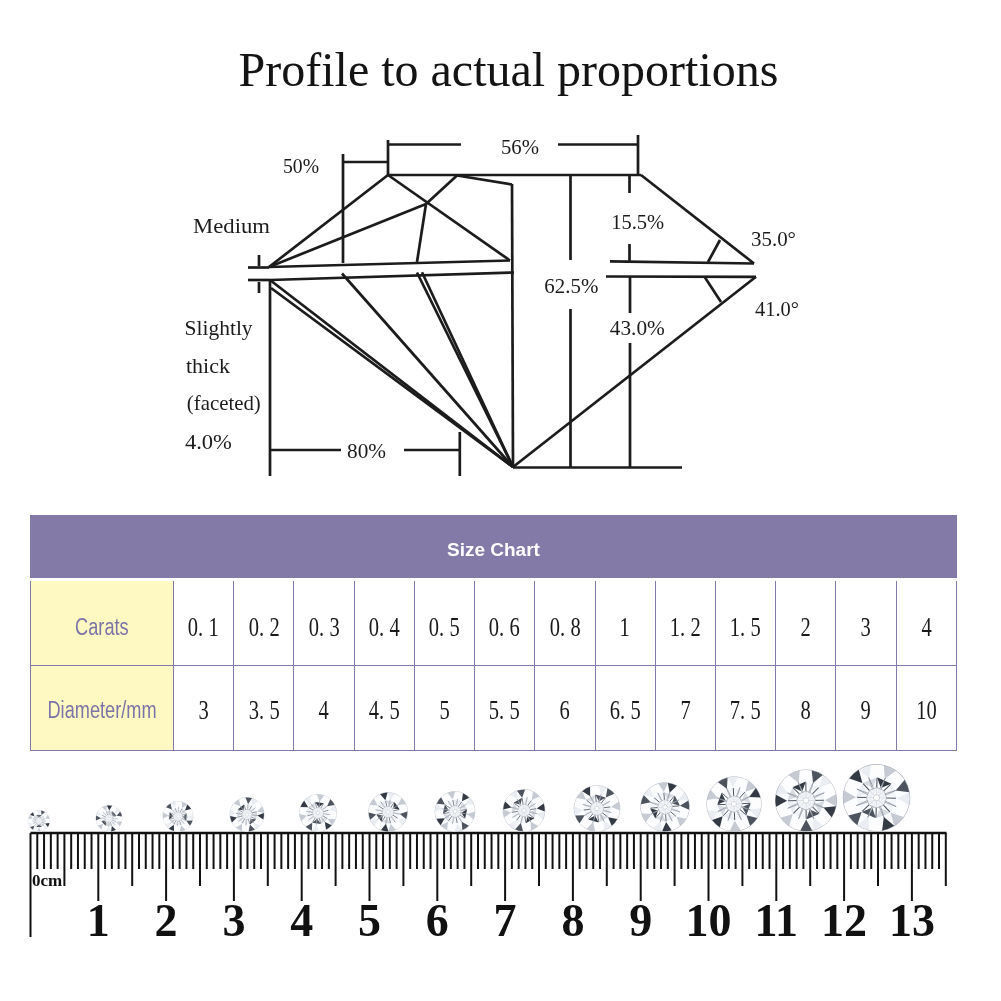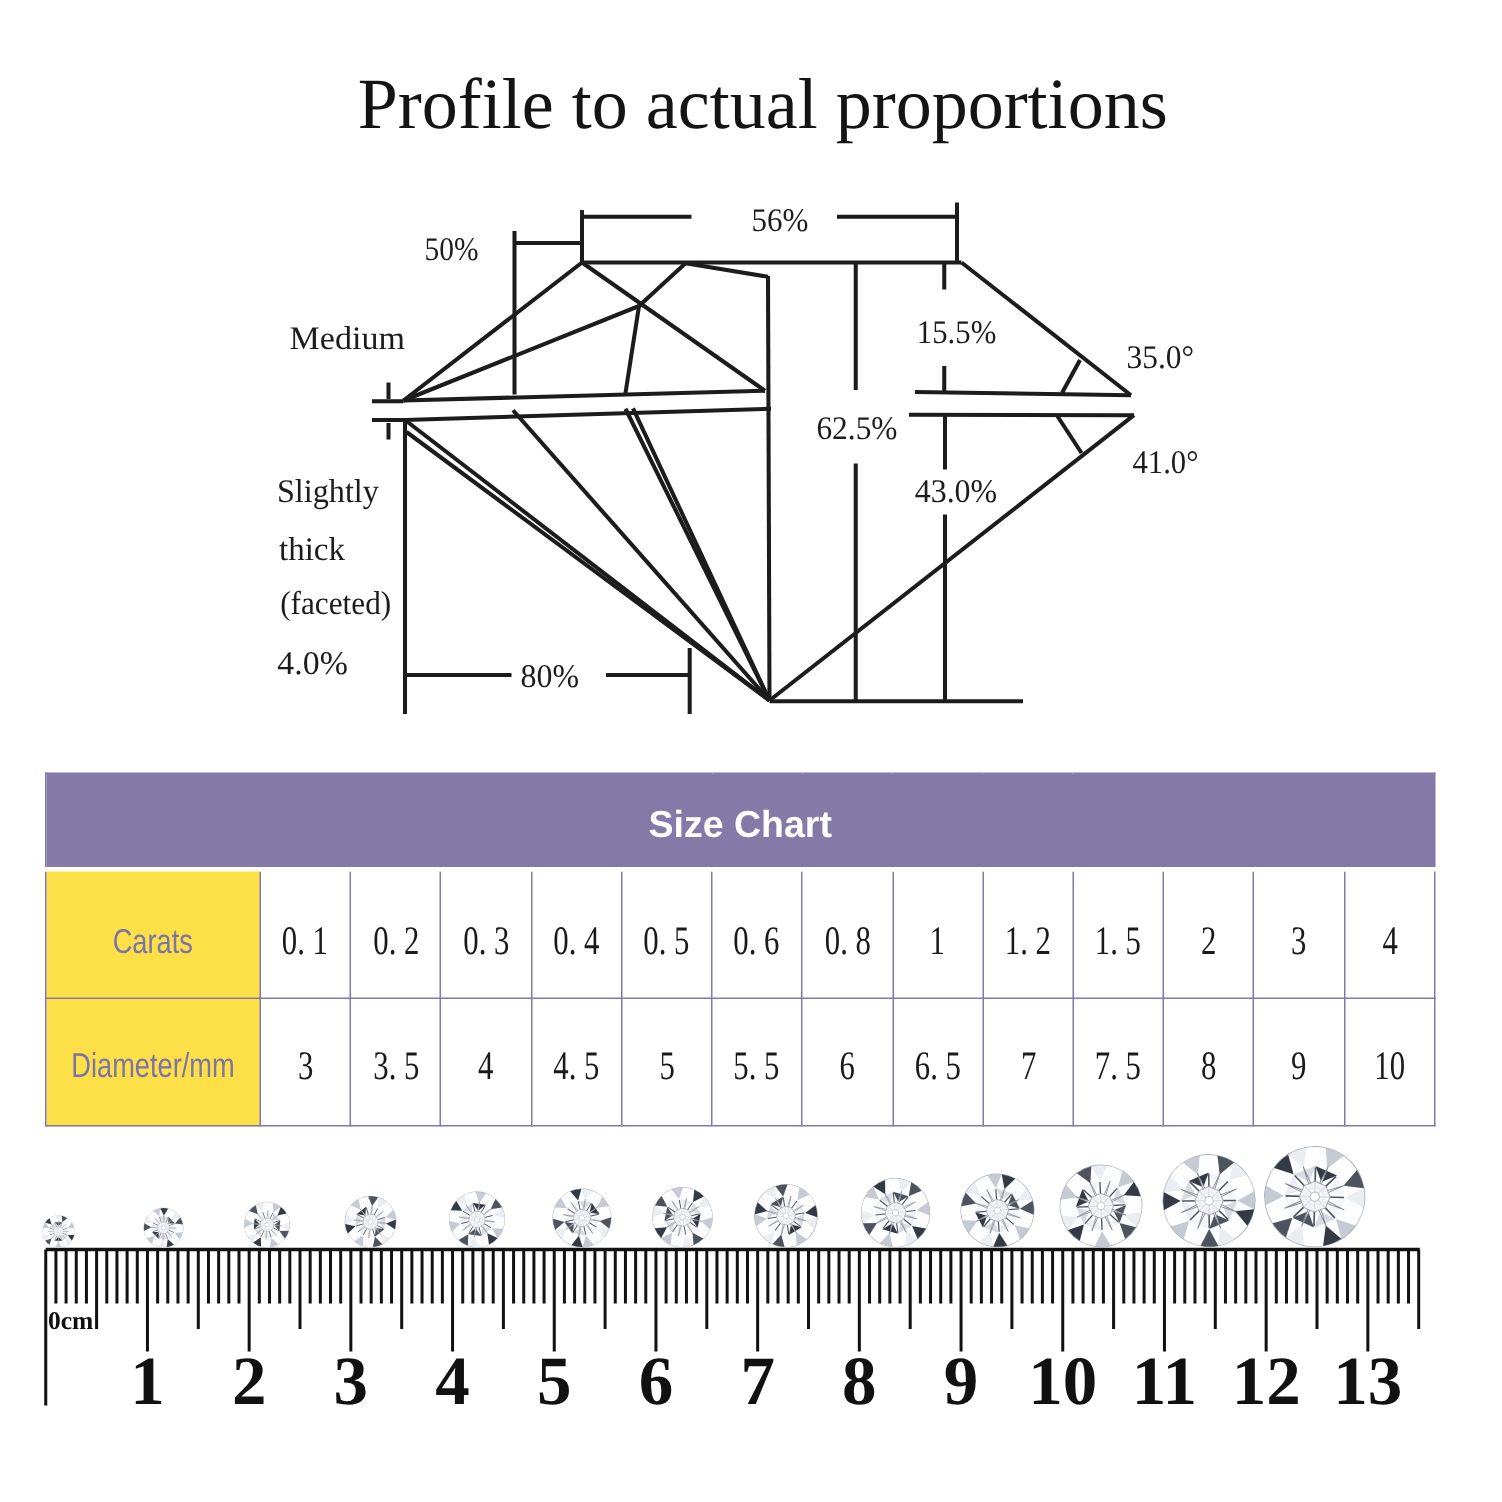--- a/index.html
+++ b/index.html
@@ -2,28 +2,28 @@
 <html><head>
 <meta charset="utf-8">
 <style>
 html,body{margin:0;padding:0;background:#fff;width:1001px;height:1001px;overflow:hidden}
 #page{position:relative;width:1001px;height:878px;font-family:"Liberation Sans",sans-serif}
 #title{position:absolute;left:8px;top:42px;width:1001px;text-align:center;
   font-family:"Liberation Serif",serif;font-size:48px;color:#141414}
 #diag{position:absolute;left:0;top:0}
 #sizechart{position:absolute;left:30px;top:515px;width:926px;border-collapse:collapse;table-layout:fixed}
 #sizechart td{border:1.5px solid #8279ab;text-align:center;vertical-align:middle;padding:0}
-#hdr td{background:#837aa7;color:#fff;font-size:25px;font-weight:bold;height:56px;padding-top:6px;border:1.5px solid #8279ab;border-bottom:3px solid #fff}
+#hdr td{background:#837aa7;color:#fff;font-size:19px;font-weight:bold;height:56px;padding-top:6px;border:1.5px solid #8279ab;border-bottom:3px solid #fff}
 .r1 td{height:84px}
 .r1 .v{position:relative;top:4px}
 .r1 .lv{position:relative;top:4px}
 .r2 td{height:84px}
 .r2 .v{position:relative;top:2px}
 .r2 .lv{position:relative;top:2px}
-.lab{background:#fde047;color:#7c74a8}
+.lab{background:#fef9c3;color:#7c74a8}
 .lv{display:inline-block;font-size:23px;transform:scale(0.79,1)}
 .v{display:inline-block;font-family:"Liberation Serif",serif;font-size:27px;color:#1a1a1a;transform:scale(0.76,1)}
 
 </style>
 </head>
 <body>
 <div id="page">
 <div id="title">Profile to actual proportions</div>
 <svg id="diag" width="1001" height="1001" viewBox="0 0 1001 1001">
 <line x1="388" y1="175" x2="641" y2="175" stroke="#1c1c1c" stroke-width="2.7"></line>

